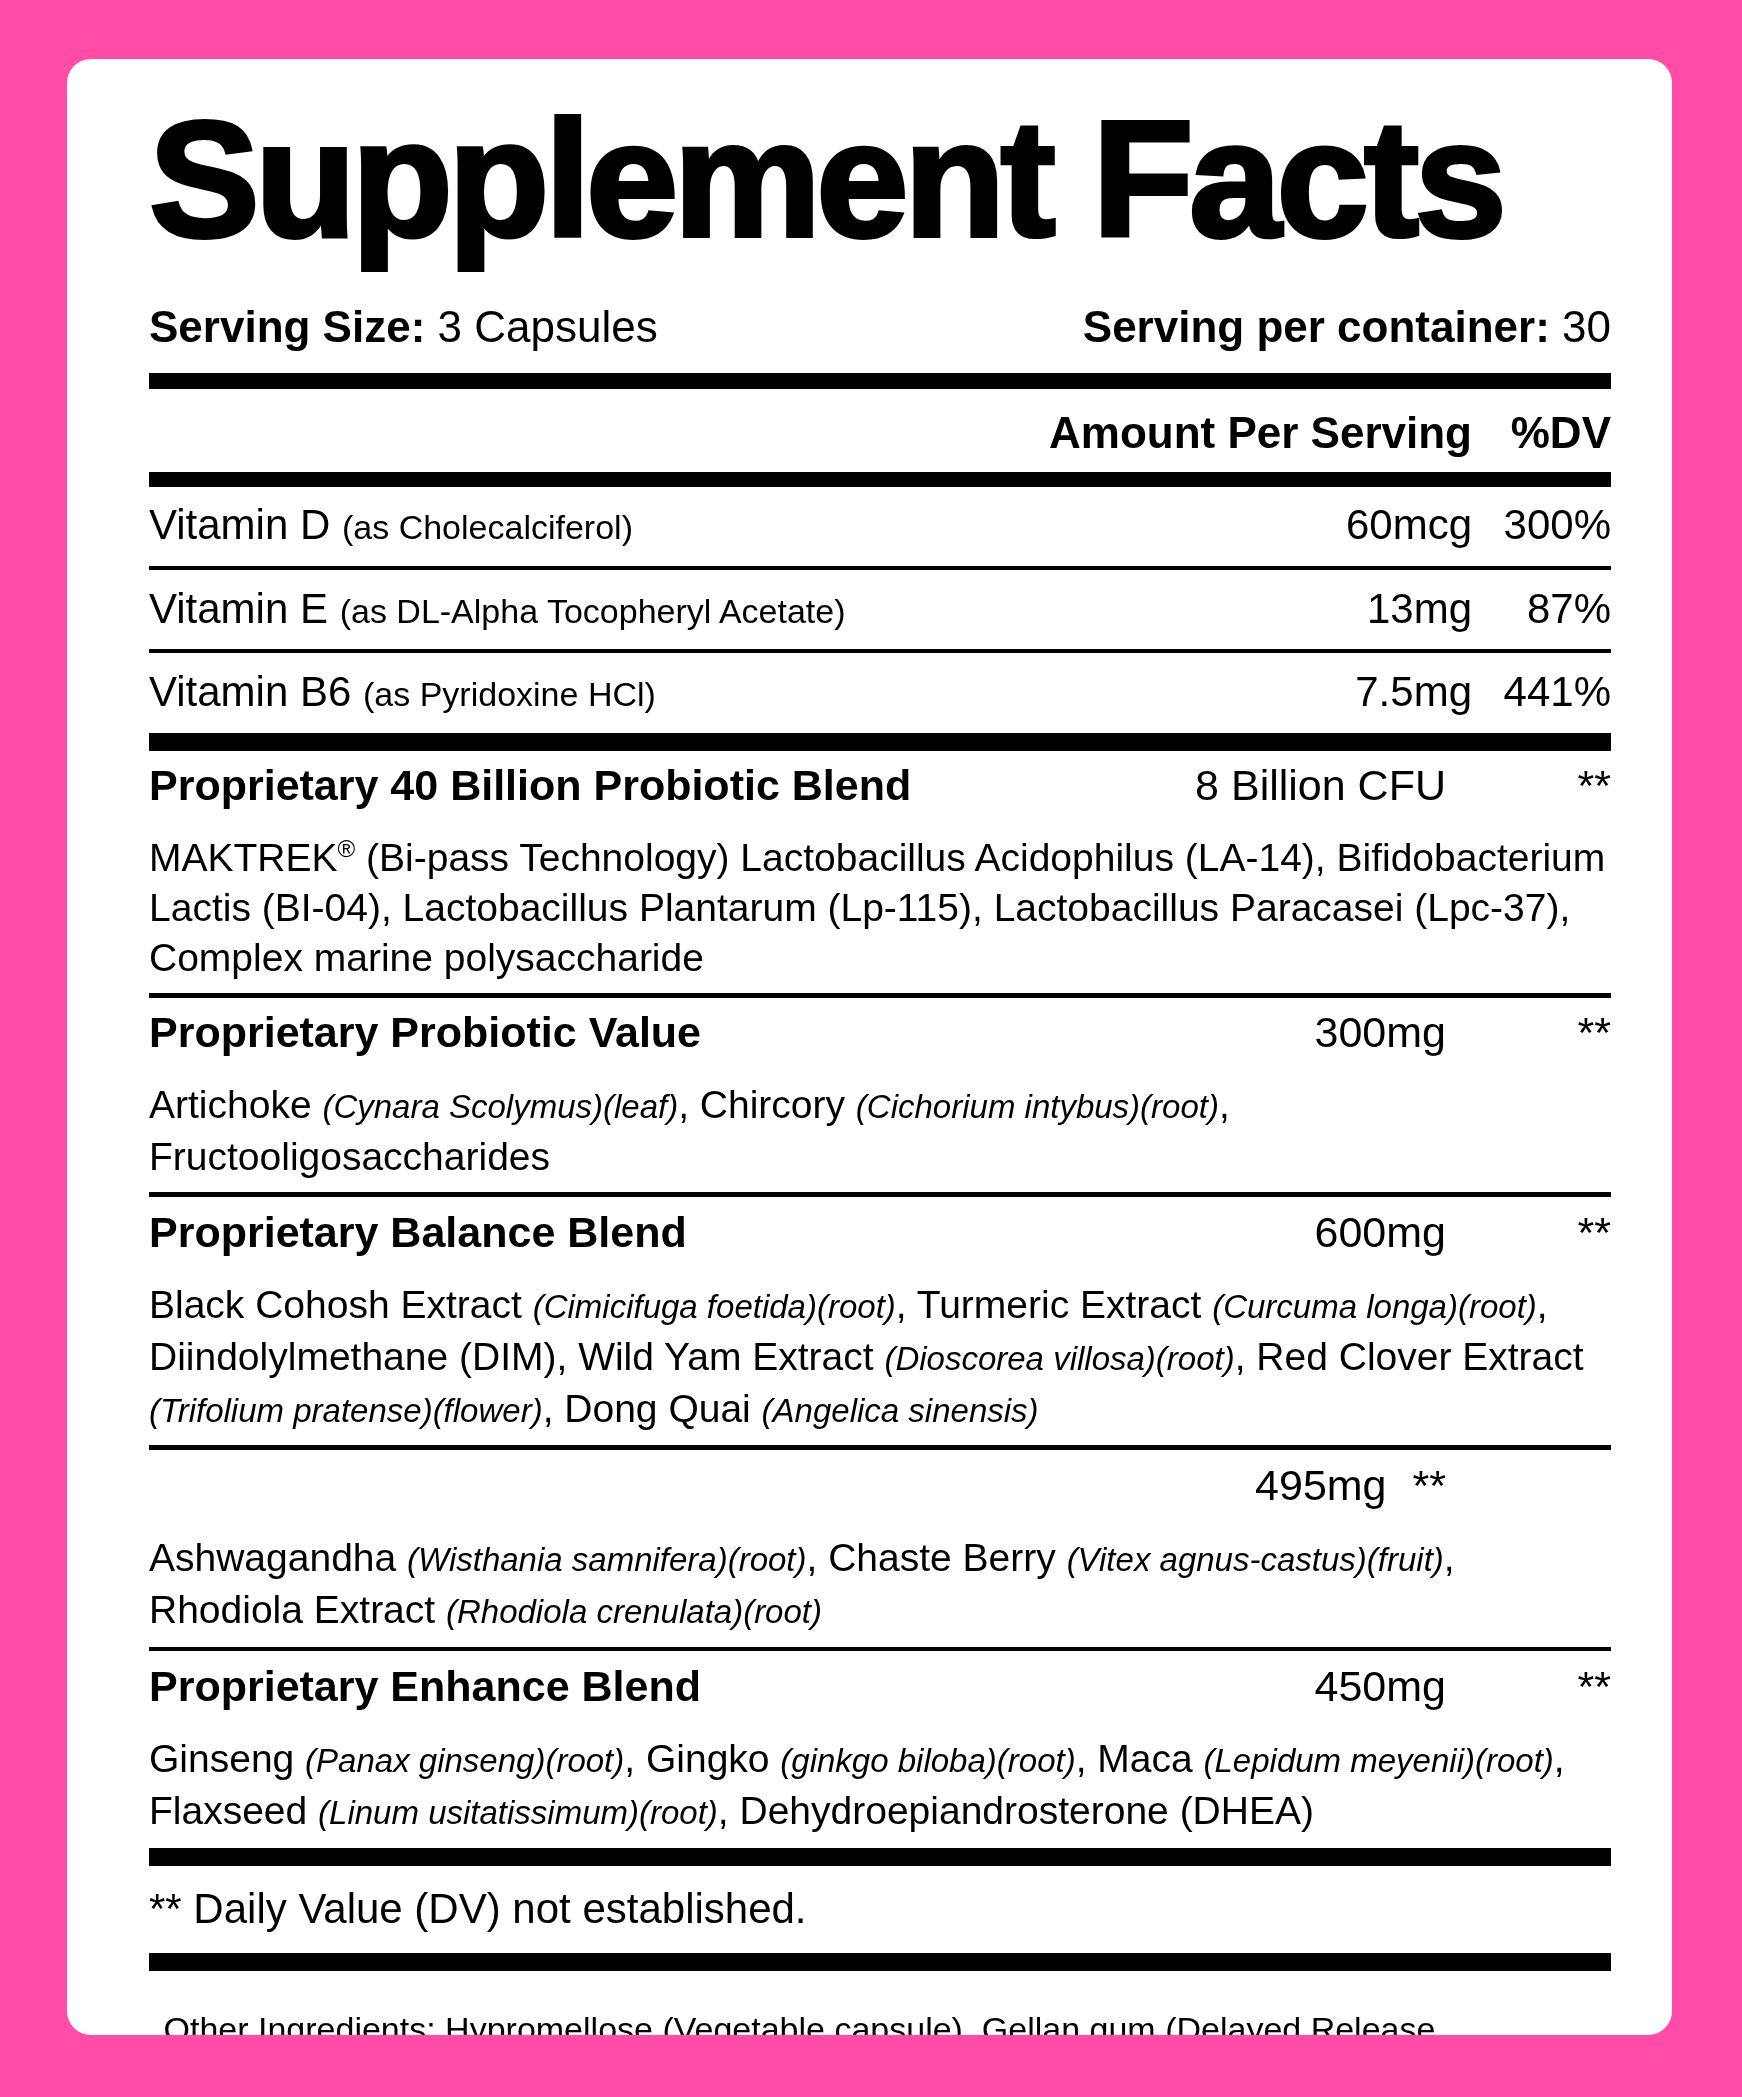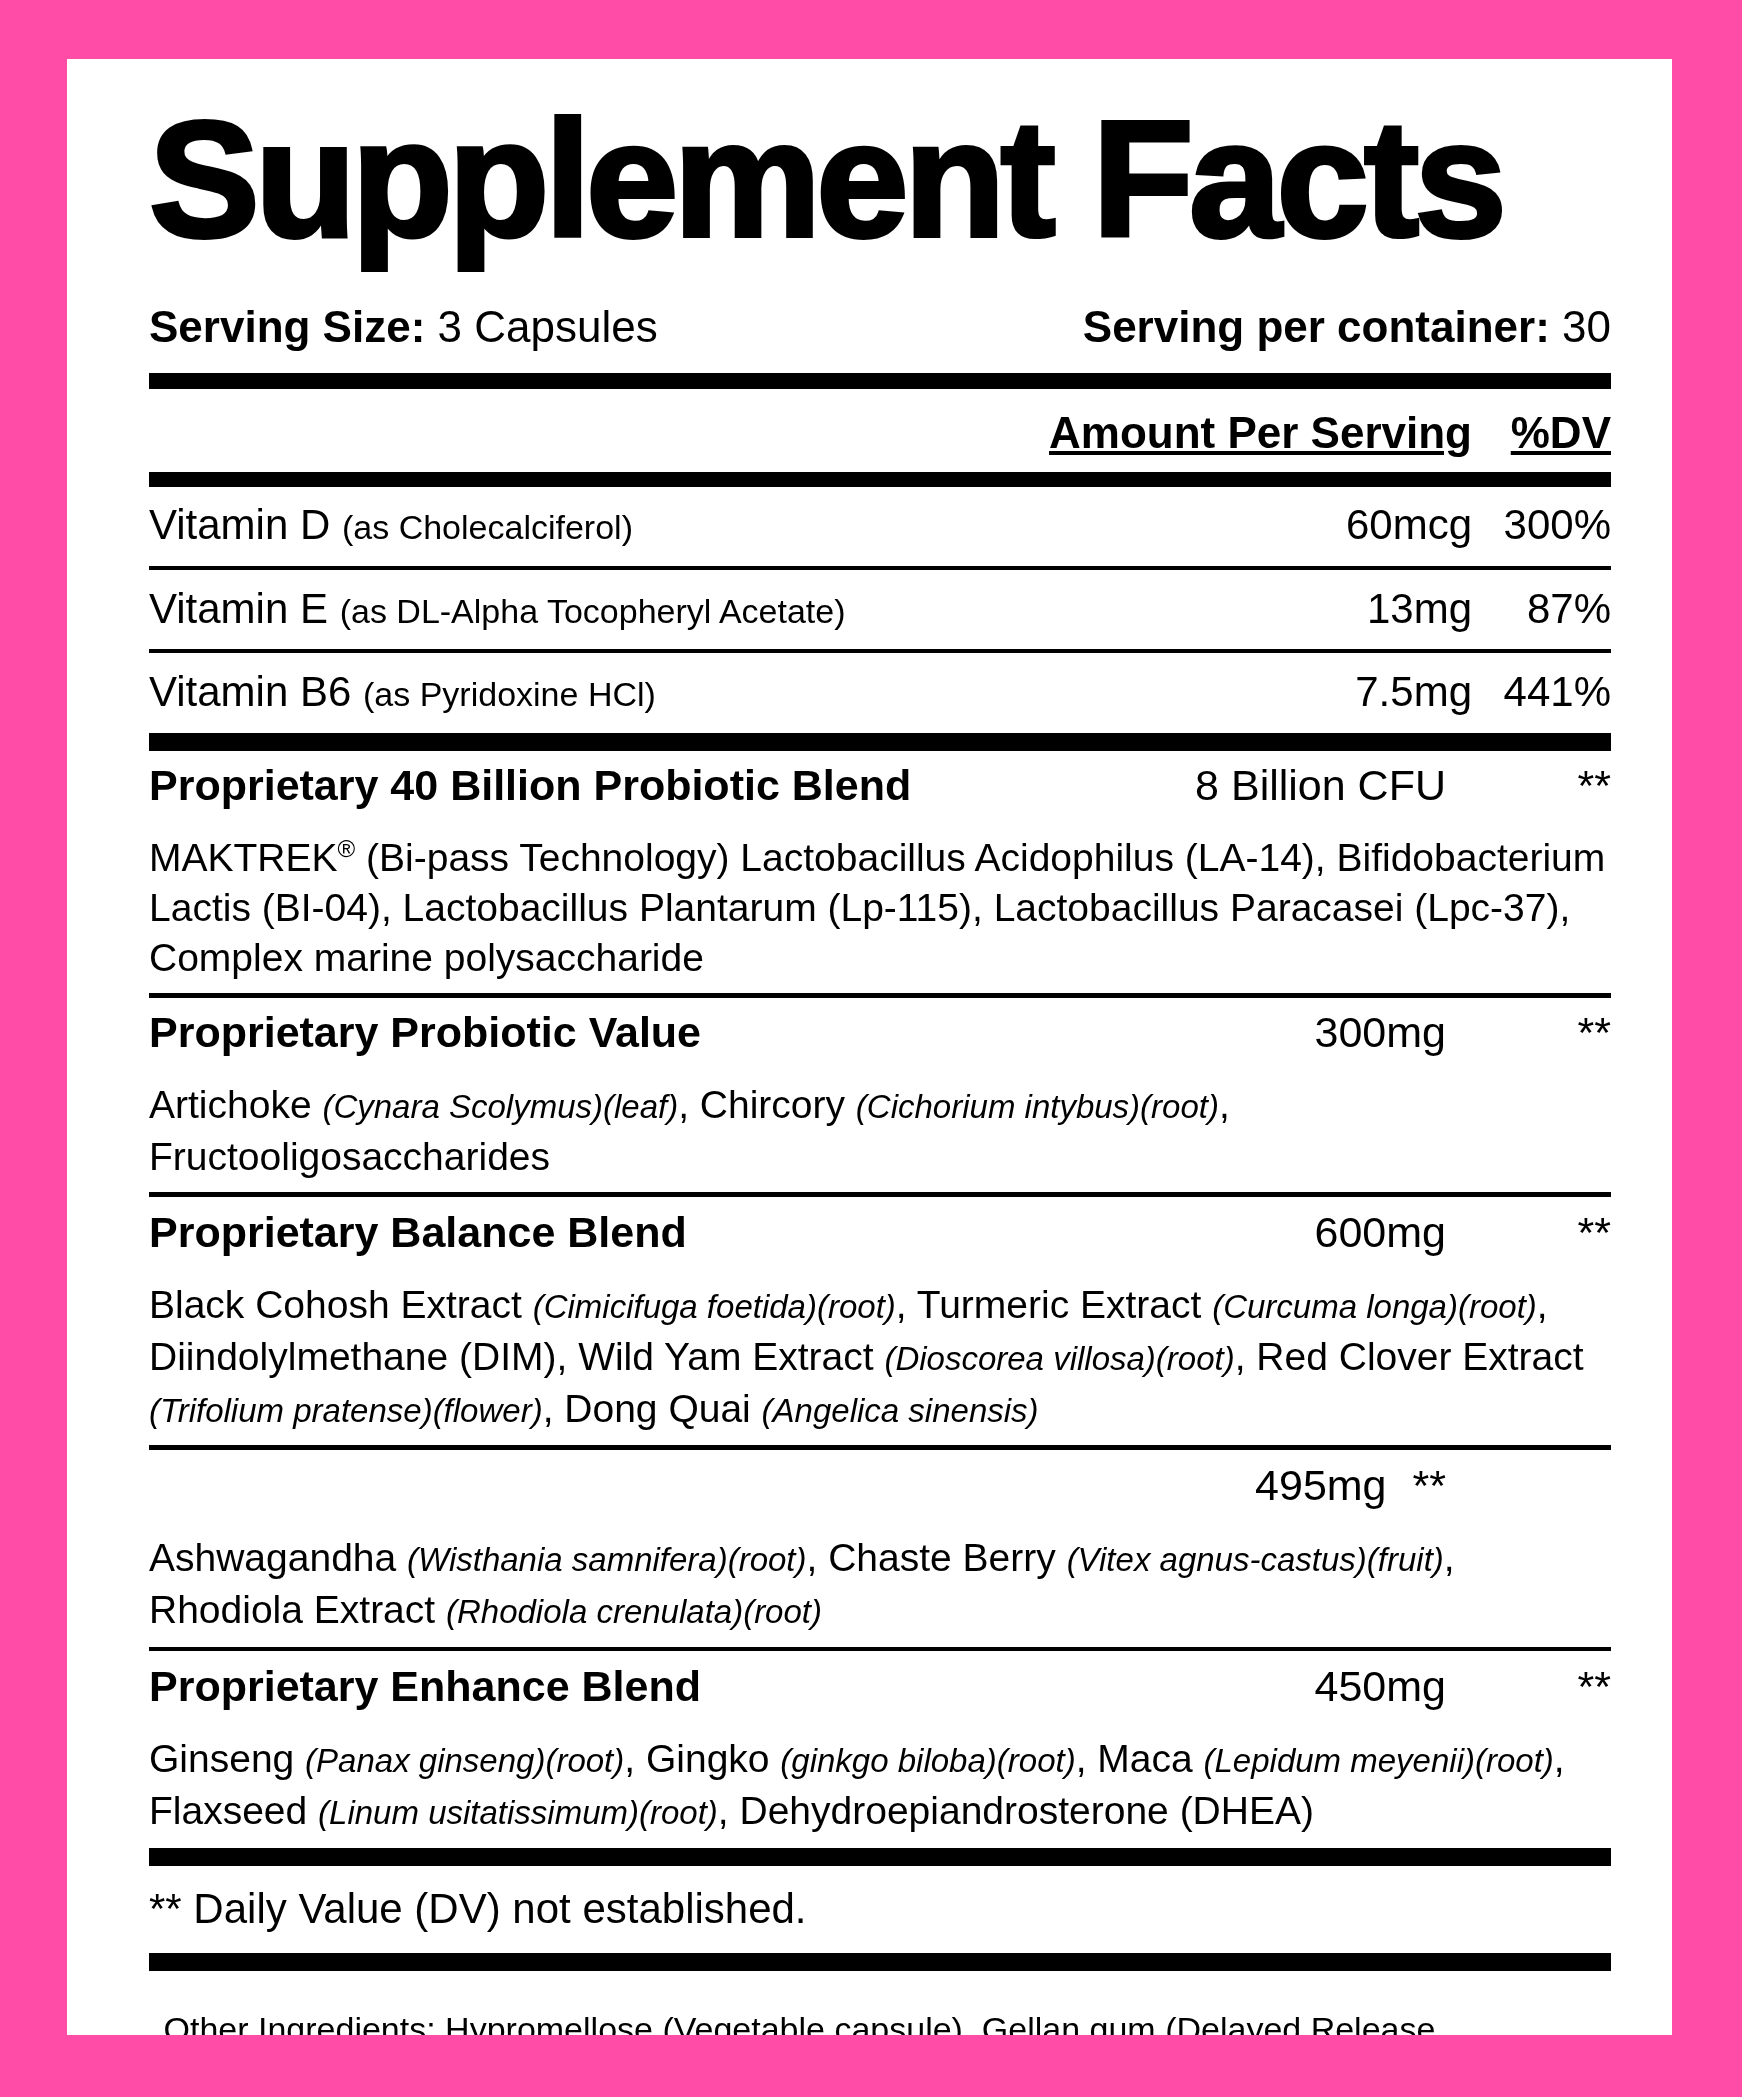--- a/index.html
+++ b/index.html
@@ -49,21 +49,21 @@
   .grid{
     display:grid;
     grid-template-columns:1fr auto 139px;
     align-items:baseline;
   }
   .col-amount{text-align:right;white-space:nowrap;}
   .col-dv{text-align:right;white-space:nowrap;}
   
   .header-row{
     padding:20px 0 16px 0;
-    font-size:44px;font-weight:bold;line-height:47px;text-decoration:underline;
+    font-size:44px;font-weight:bold;line-height:47px;
   }
   
   .vrow{
     padding:13.7px 0;
     font-size:42px;line-height:49px;
   }
   .vdetail{font-size:34px;}
   
   .blend{
     padding:9.7px 0;
@@ -86,21 +86,21 @@
   
   .other{
     padding:29px 0 0 14.5px;
     font-size:34px;line-height:59px;
     max-width:1355px;
   }
 </style>
 </head>
 <body style="background: rgb(255, 76, 166); color: rgb(0, 0, 0);">
 
-<div class="panel" style="background: rgb(255, 255, 255);">
+<div class="panel" style="background: rgb(255, 255, 255); border-radius: 24px;">
   <div class="inner">
 
     <div class="title">Supplement Facts</div>
 
     <div class="serving-row">
       <div>
         <span class="b">Serving Size:</span>
         <span>3 Capsules</span>
       </div>
       <div>

